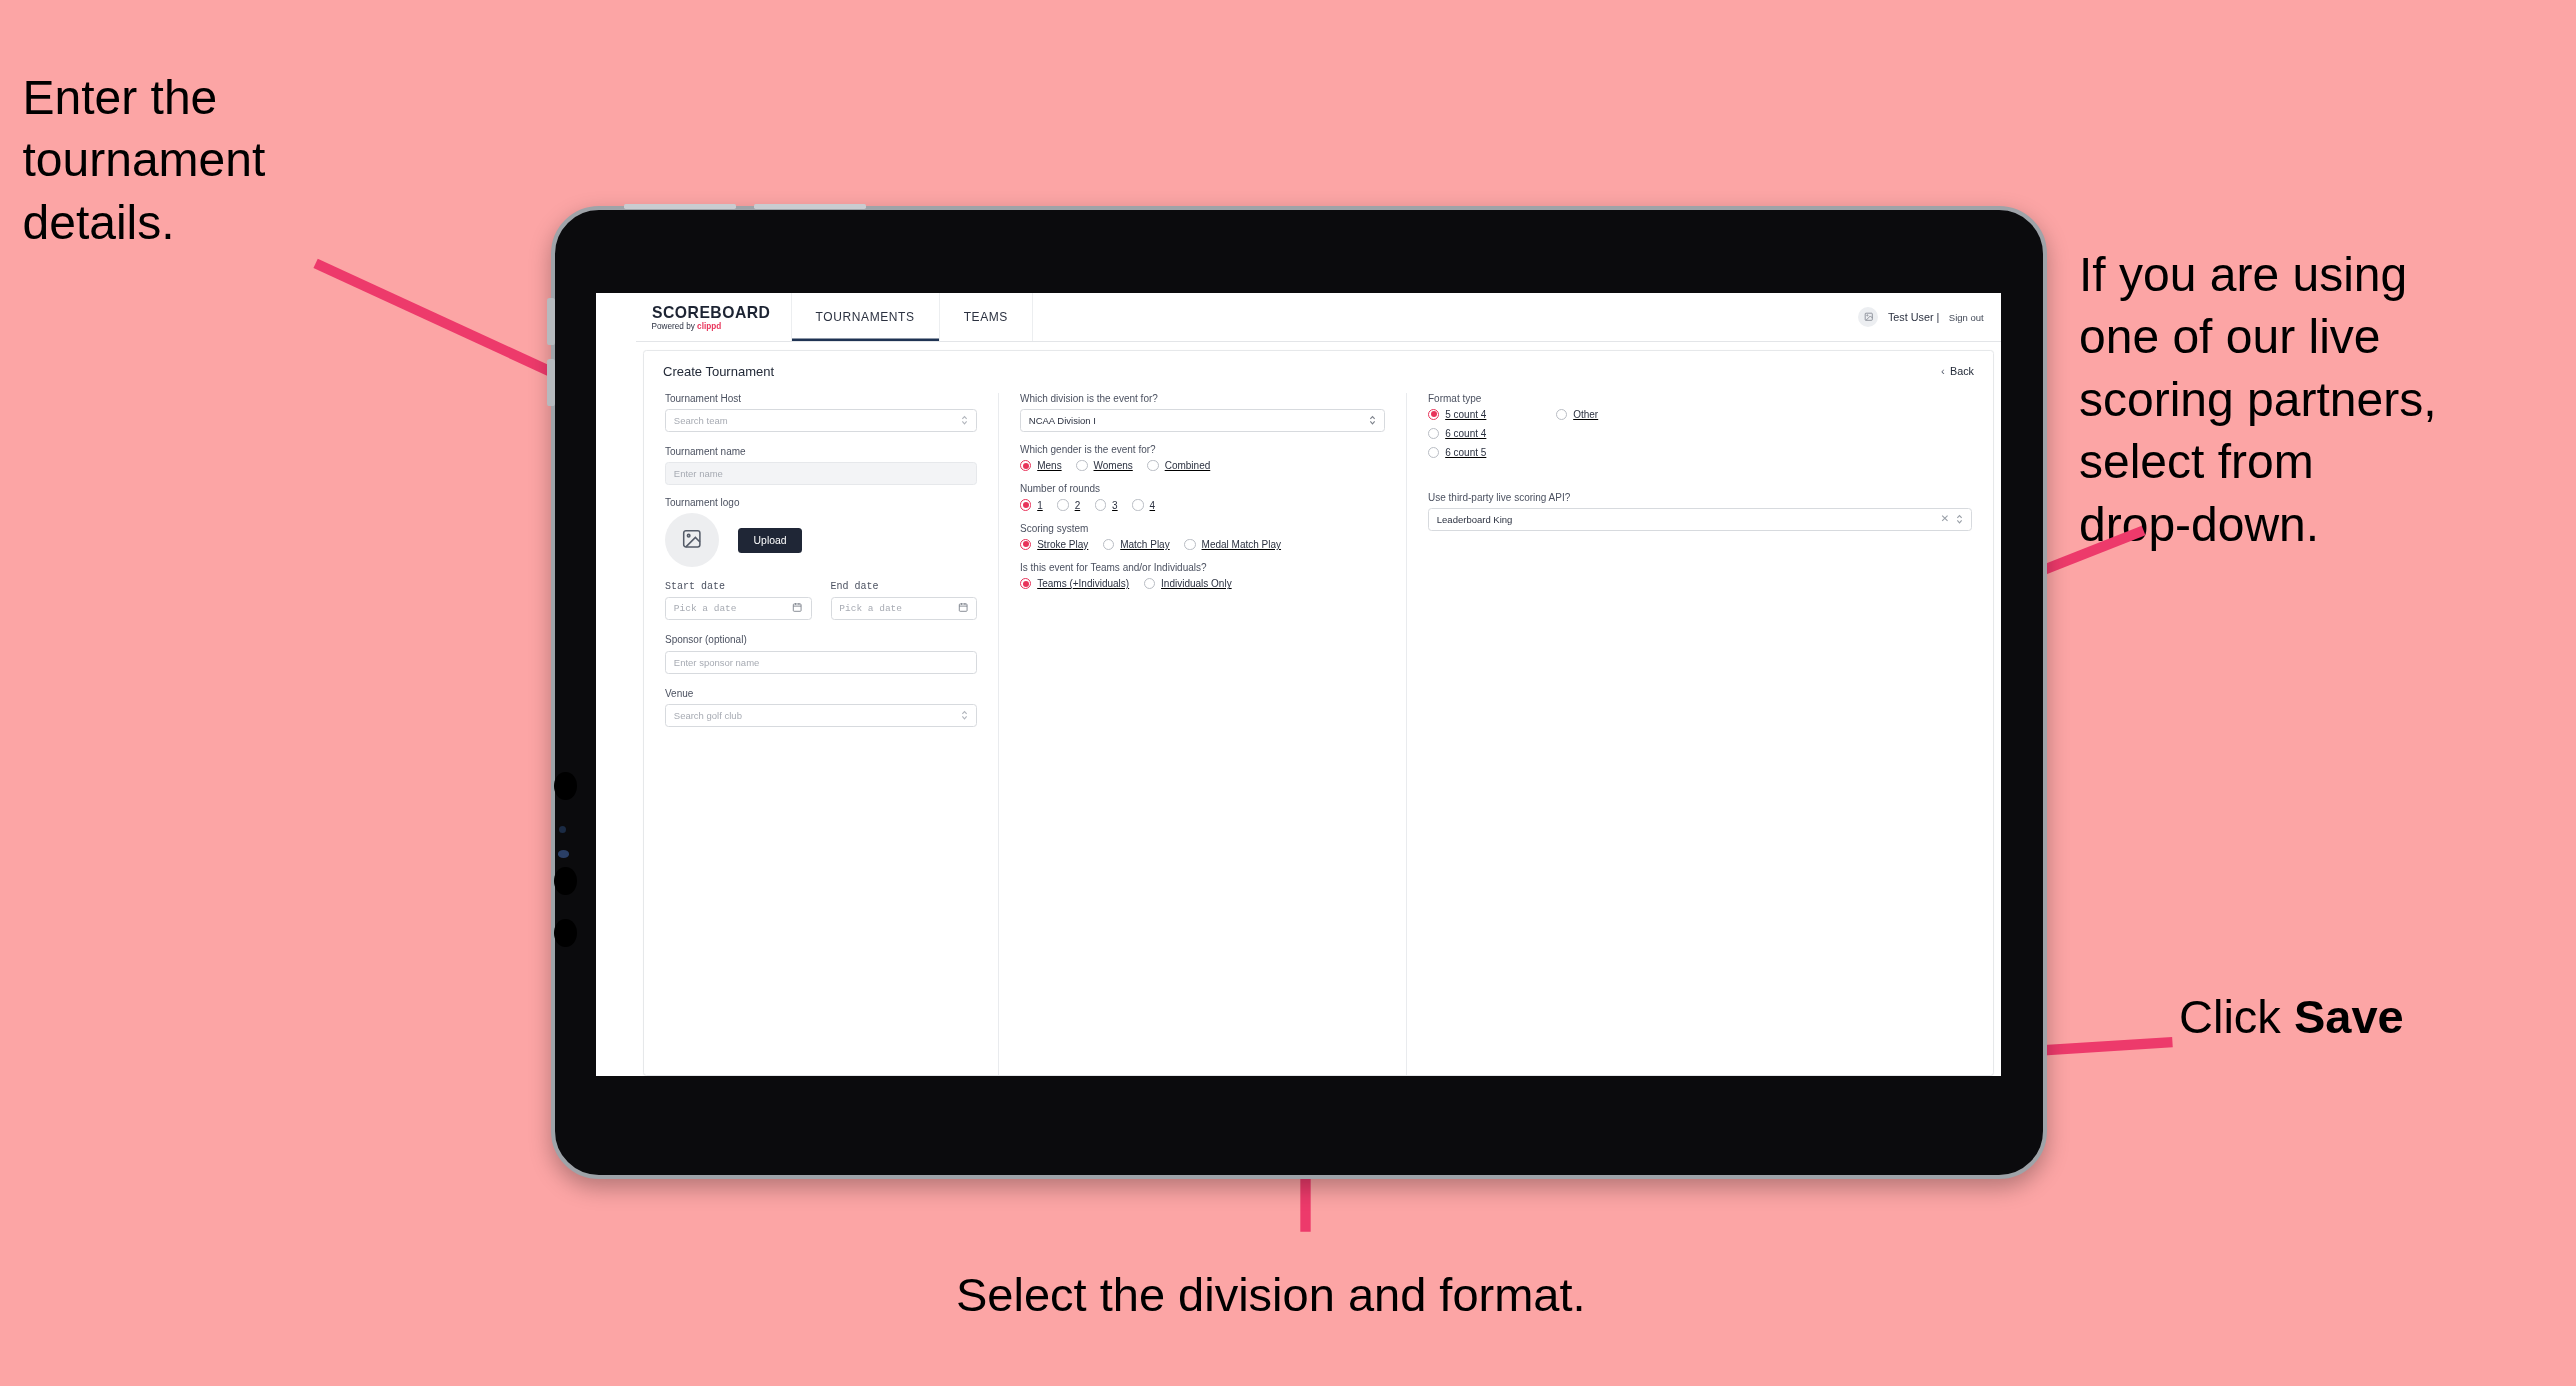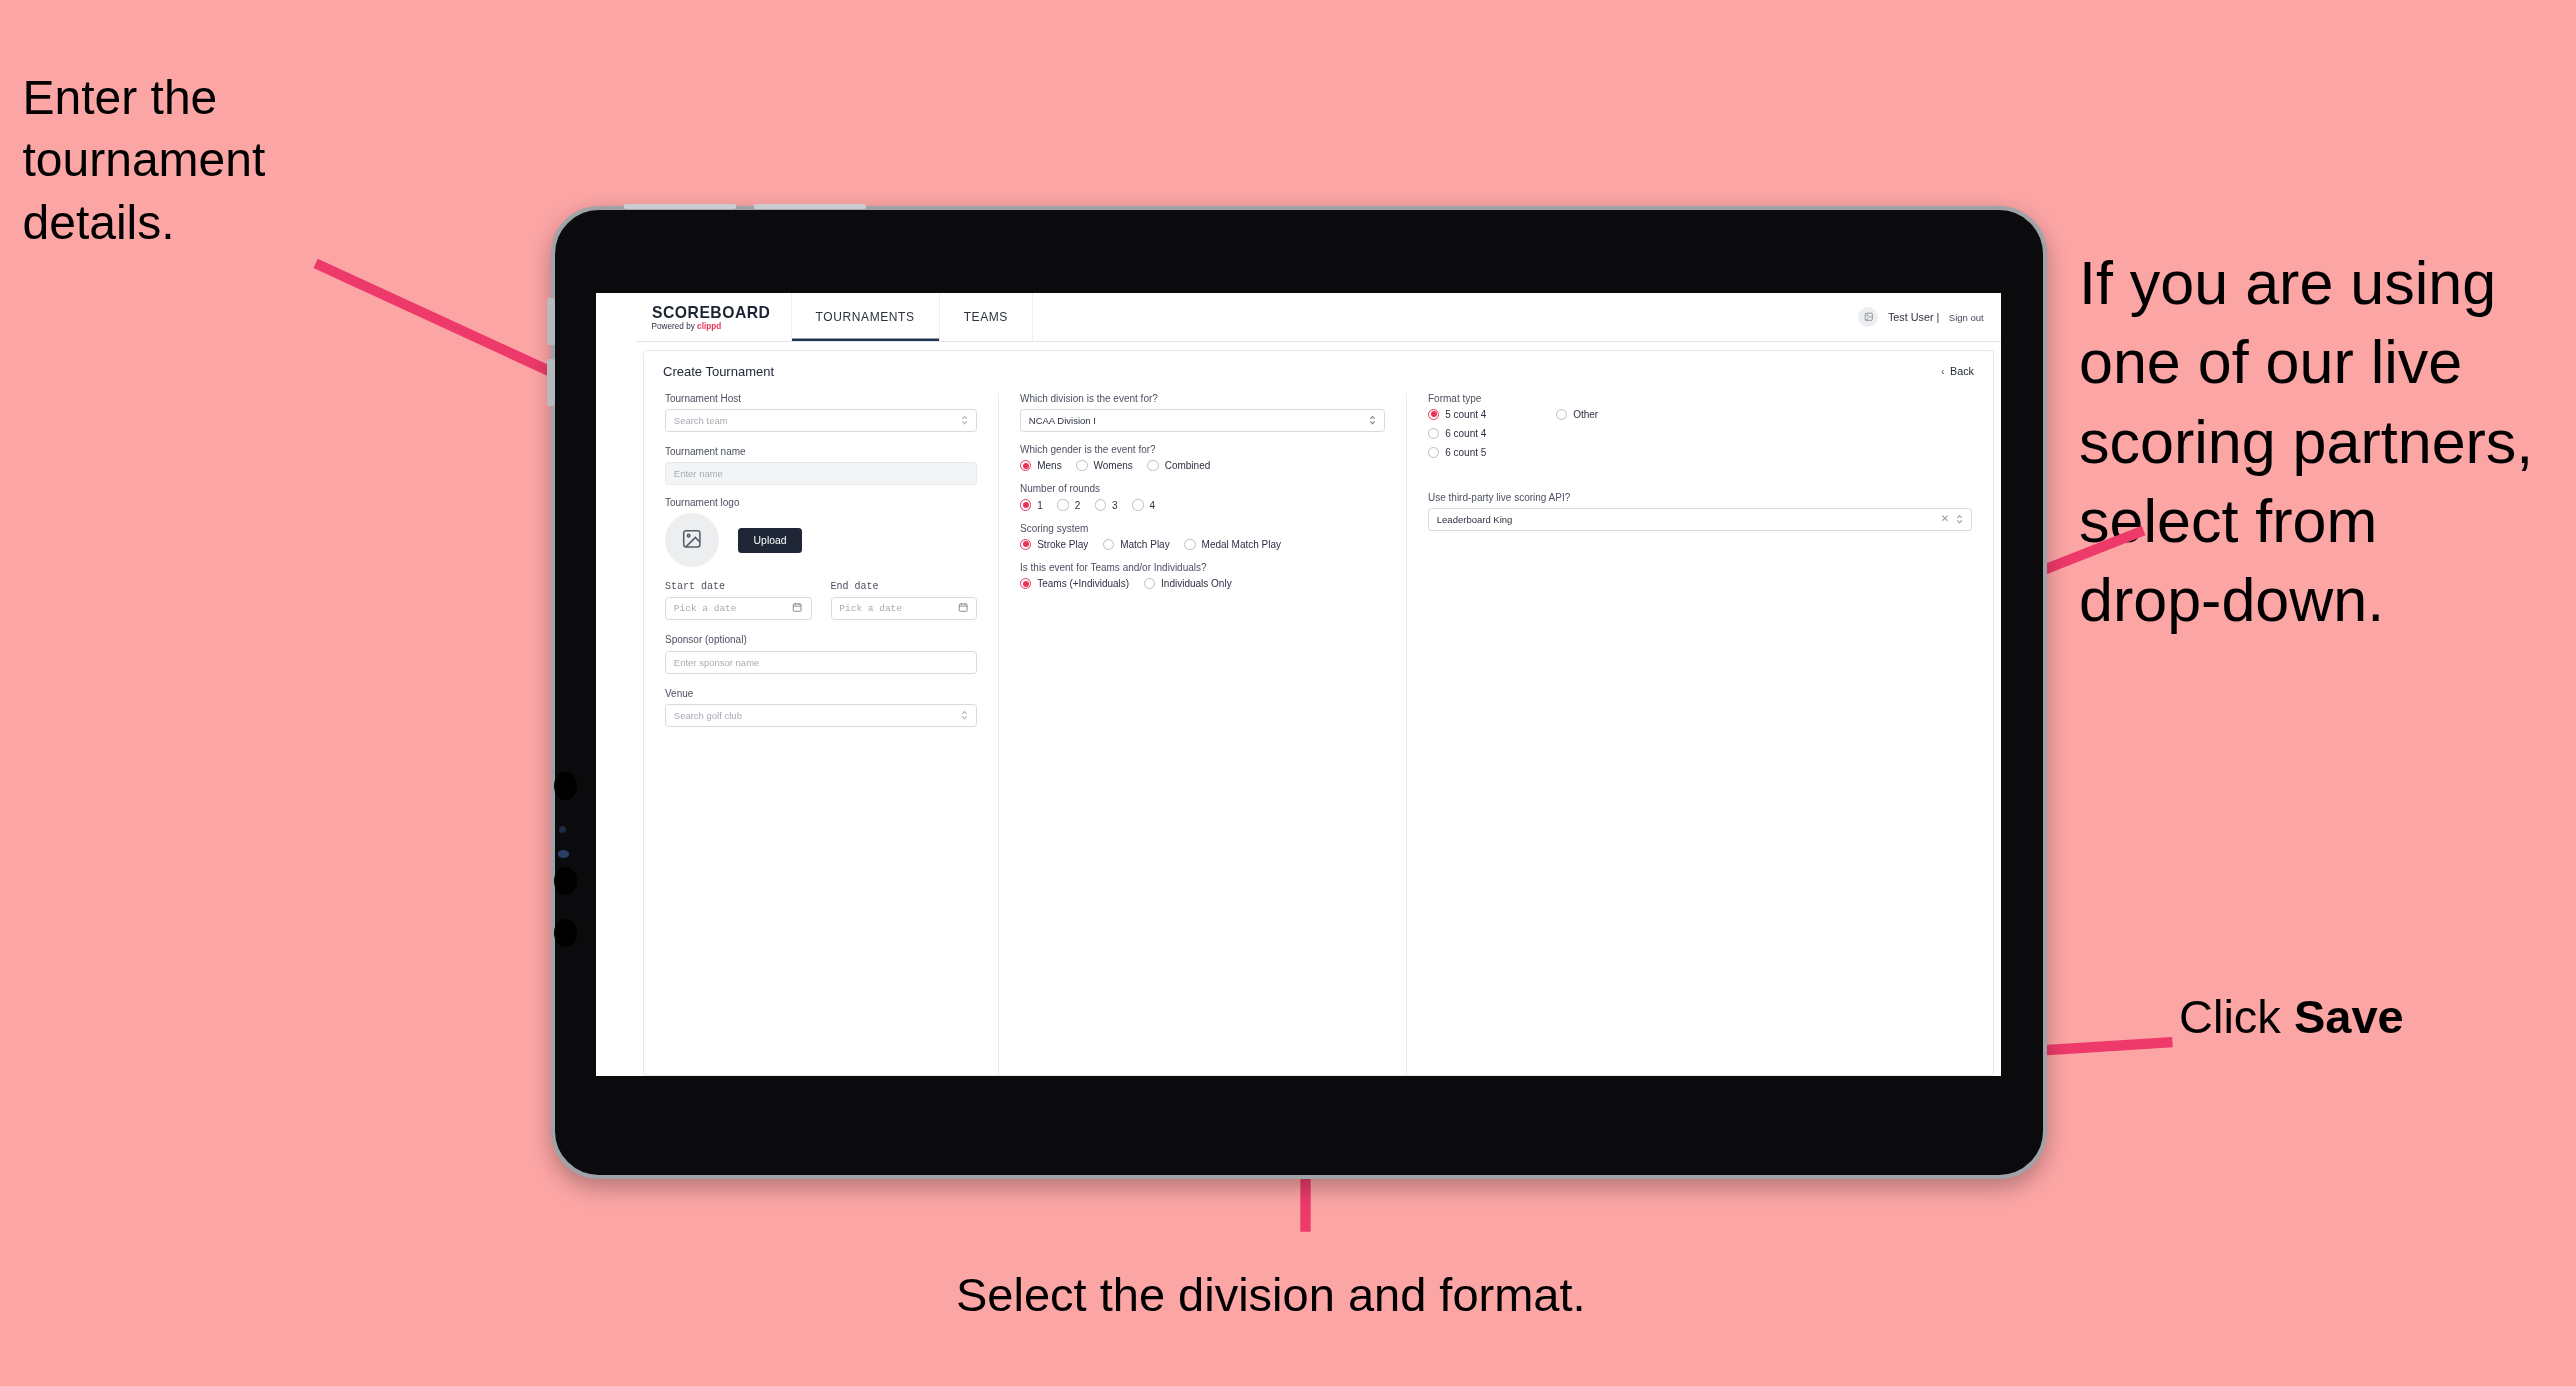--- a/index.html
+++ b/index.html
@@ -14,21 +14,21 @@
   
   .anno {
     position: absolute;
     color: #000;
     font-family: "Liberation Sans", sans-serif;
     font-weight: 400;
     line-height: 1.30;
     white-space: pre-line;
   }
   #anno-left  { left: 22.5px;  top: 67px;  font-size: 48px; width: 372px; }
-  #anno-right { left: 2079px; top: 244px; font-size: 61px; width: 484px; }
+  #anno-right { left: 2079px; top: 244px; font-size: 48px; width: 484px; }
   #anno-bottom{ left: 956px; top: 1264px; font-size: 47px; width: 882px; }
   #anno-save  { left: 2179px; top: 986px; font-size: 47px; white-space: nowrap; }
   #anno-save b { font-weight: 700; }
 
   .arrow { position: absolute; pointer-events: none; }
 
   
   #tablet {
     position: absolute; left: 551px; top: 206px;
     width: 1496px; height: 973px;
@@ -135,21 +135,21 @@
     background:#1f2636; color:#fff; font-size:10.4px;
     padding: 7px 15.6px; border-radius:3.5px; cursor:pointer;
     border:none; font-family:"Liberation Sans", sans-serif;
   }
 
   #daterow { display:flex; gap:19px;font-family:Liberation Mono, monospace; }
   #daterow > div { flex:1; }
 
   
   .radiorow { display:flex; align-items:flex-start; gap:5.2px; flex-wrap:wrap; }
-  .ropt { display:flex; align-items:center; gap:6px; margin-right:9.5px; cursor:pointer; }
+  .ropt { display:flex; align-items:center; gap:6px; margin-right:9.5px; cursor:pointer;text-decoration:underline; }
   .rdot {
     width:11.2px; height:11.2px; border-radius:50%;
     border:1.2px solid #b9bdc4; background:#fff;
     display:flex; align-items:center; justify-content:center; flex:none;
   }
   .rdot.on { border-color:#e8335a; }
   .rdot.on::after { content:""; width:6px; height:6px; border-radius:50%; background:#e8335a; }
   .rlab { font-size:10px; color:#2b3140; white-space:nowrap; }
 
   .fieldgroup { margin-bottom: 12px; }

